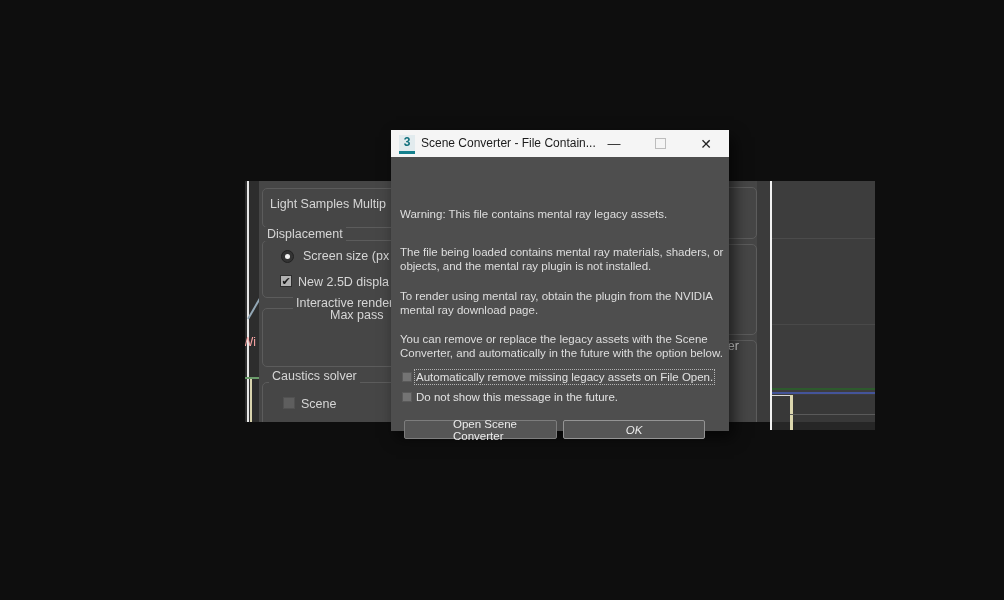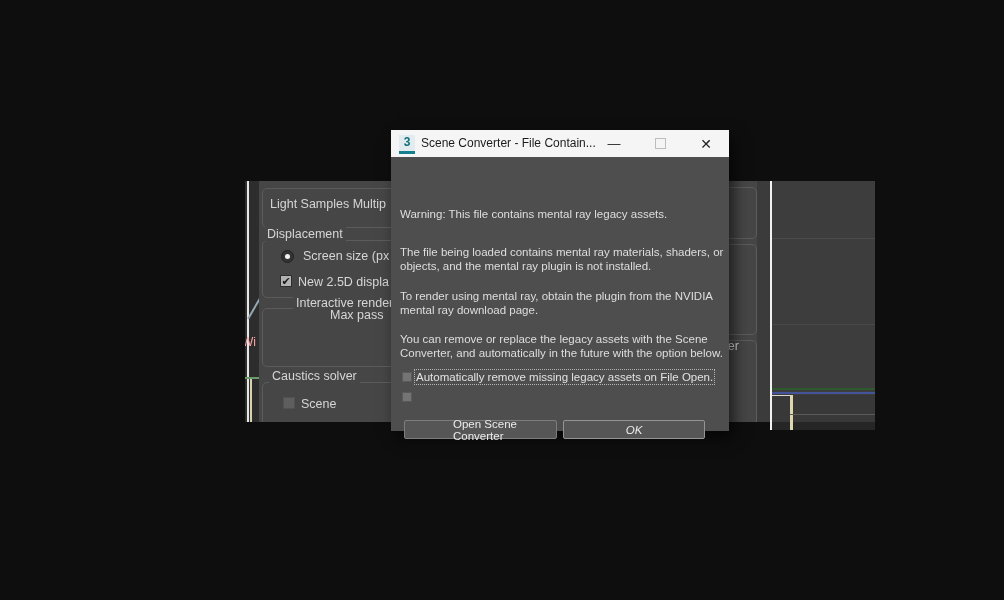--- a/index.html
+++ b/index.html
@@ -146,18 +146,19 @@
 mental ray download page.</div>
     <div class="abs para p4">You can remove or replace the legacy assets with the Scene
 Converter, and automatically in the future with the option below.</div>
 
     <div class="abs cbrow cb1">
       <div class="cb-dlg"></div>
       <div class="cb-label focused">Automatically remove missing legacy assets on File Open.</div>
     </div>
     <div class="abs cbrow cb2">
       <div class="cb-dlg"></div>
+      <div class="cb-label">Do not show this message in the future.</div>
     </div>
 
     <div class="abs btn open">Open Scene Converter</div>
     <div class="abs btn ok">OK</div>
   </div>
 </div>
 
 </body></html>

